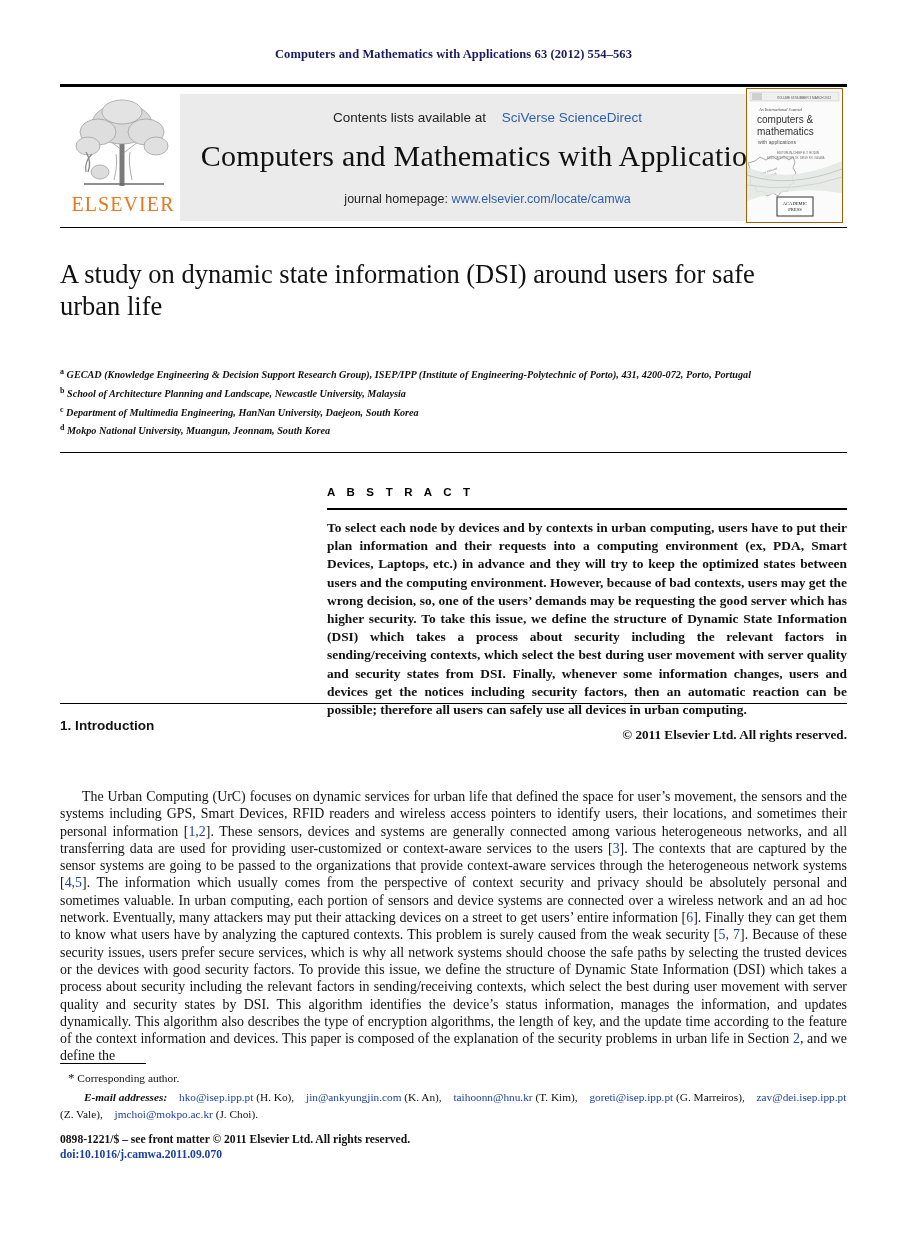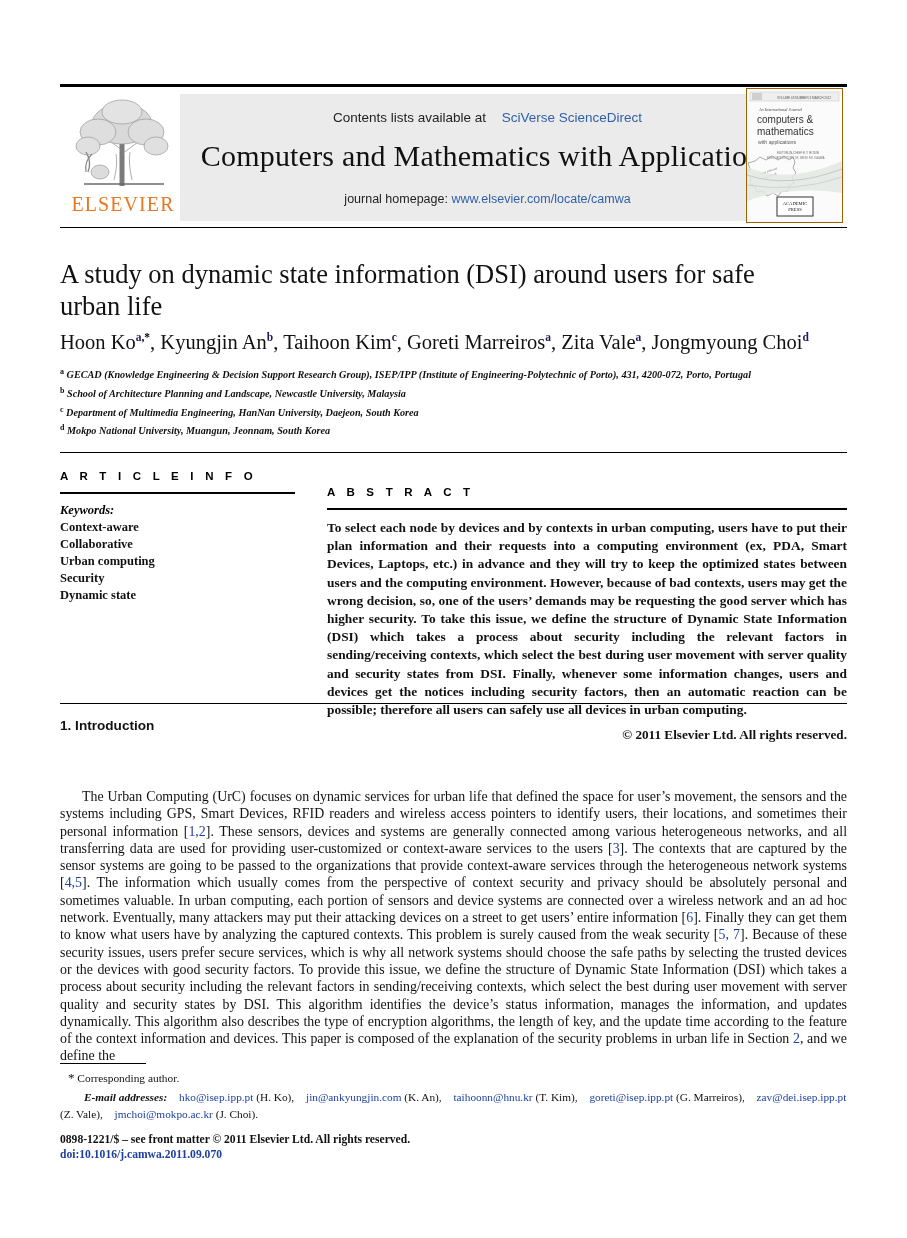--- a/index.html
+++ b/index.html
@@ -327,20 +327,21 @@
     font-weight: bold;
     font-size: 11.6px;
     color: #1d3f9e;
   }
 </style>
 </head>
 <body>
 
 <div id="page">
 
+  <div class="running-head">Computers and Mathematics with Applications 63 (2012) 554–563</div>
 
   <div class="masthead">
     <div class="masthead-rule-top"></div>
 
     <div class="elsevier-logo">
       <div class="tree-box">
         <svg width="112" height="96" viewBox="0 0 112 96">
           <g stroke="#8a8a8a" stroke-width="0.7" fill="none">
             <path d="M56 92 L56 40" stroke="#7a7a7a" stroke-width="5"></path>
             <path d="M56 56 L40 44 M56 60 L72 48 M56 48 L44 34 M56 44 L70 32"></path>
@@ -396,43 +397,30 @@
         <text x="48" y="116" text-anchor="middle" font-family="Liberation Serif, serif" font-size="4.6" fill="#111">ACADEMIC</text>
         <text x="48" y="122" text-anchor="middle" font-family="Liberation Serif, serif" font-size="4.6" fill="#111">PRESS</text>
       </svg>
     </div>
 
     <div class="masthead-rule-bottom"></div>
   </div>
 
   <div class="paper-title">A study on dynamic state information (DSI) around users for safe urban life</div>
 
-  <div class="authors"><span>Hoon Ko</span><sup>a</sup><sup class="star">,*</sup>, <span>Kyungjin An</span><sup>b</sup>, <span>Taihoon Kim</span><sup>c</sup>, <span>Goreti Marreiros</span><sup>a</sup>, <span>Zita Vale</span><sup>a</sup>, <span>Jongmyoung Choi</span><sup>d</sup></div>
 
   <div class="affils">
       <div class="affil"><sup>a</sup> GECAD (Knowledge Engineering &amp; Decision Support Research Group), ISEP/IPP (Institute of Engineering-Polytechnic of Porto), 431, 4200-072, Porto, Portugal</div>
       <div class="affil"><sup>b</sup> School of Architecture Planning and Landscape, Newcastle University, Malaysia</div>
       <div class="affil"><sup>c</sup> Department of Multimedia Engineering, HanNan University, Daejeon, South Korea</div>
       <div class="affil"><sup>d</sup> Mokpo National University, Muangun, Jeonnam, South Korea</div>
     </div>
 
   <div class="block-rule-top"></div>
 
-  <div class="info-col">
-    <div class="sec-head">A R T I C L E    I N F O</div>
-    <div class="thin-rule"></div>
-    <div class="kw-label">Keywords:</div>
-    <div id="keywords-list">
-        <div class="kw-item">Context-aware</div>
-        <div class="kw-item">Collaborative</div>
-        <div class="kw-item">Urban computing</div>
-        <div class="kw-item">Security</div>
-        <div class="kw-item">Dynamic state</div>
-      </div>
-  </div>
 
   <div class="abs-col">
     <div class="sec-head">A B S T R A C T</div>
     <div class="thin-rule"></div>
     <div class="abs-body">To select each node by devices and by contexts in urban computing, users have to put their plan information and their requests into a computing environment (ex, PDA, Smart Devices, Laptops, etc.) in advance and they will try to keep the optimized states between users and the computing environment. However, because of bad contexts, users may get the wrong decision, so, one of the users’ demands may be requesting the good server which has higher security. To take this issue, we define the structure of Dynamic State Information (DSI) which takes a process about security including the relevant factors in sending/receiving contexts, which select the best during user movement with server quality and security states from DSI. Finally, whenever some information changes, users and devices get the notices including security factors, then an automatic reaction can be possible; therefore all users can safely use all devices in urban computing.</div>
     <div class="abs-copyright">© 2011 Elsevier Ltd. All rights reserved.</div>
   </div>
 
   <div class="block-rule-bottom"></div>
 

